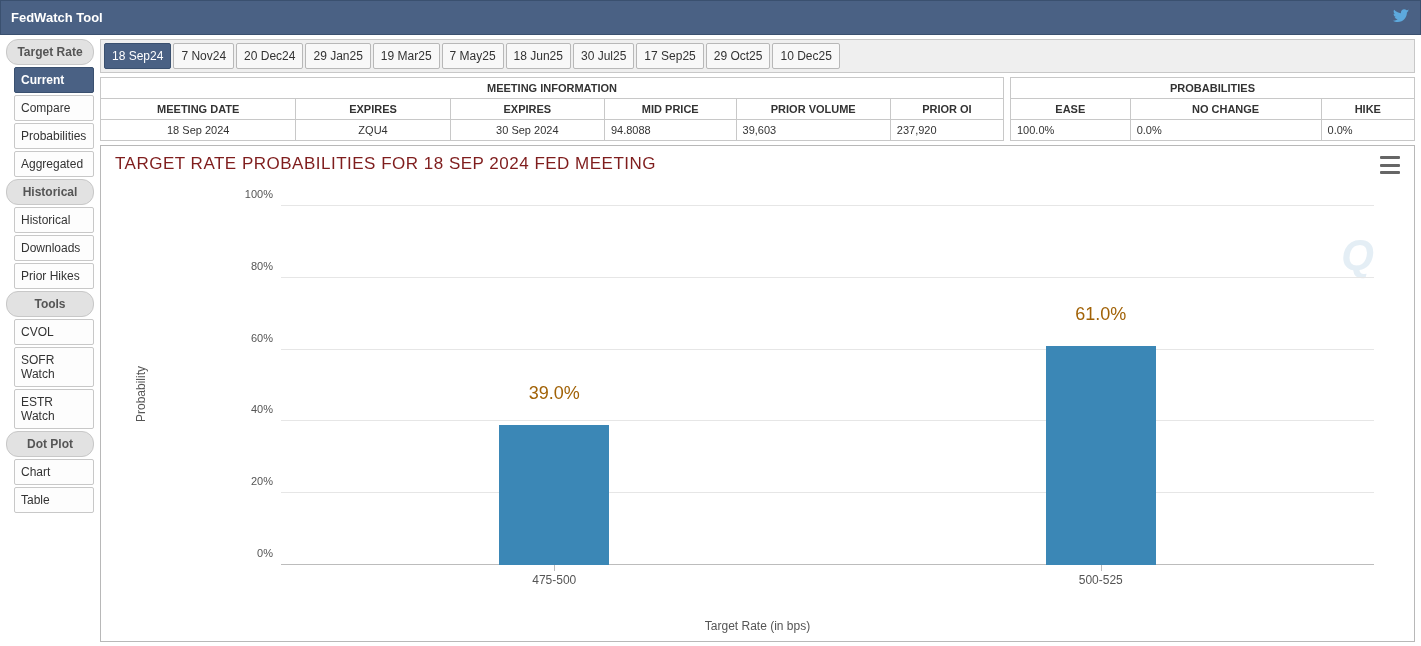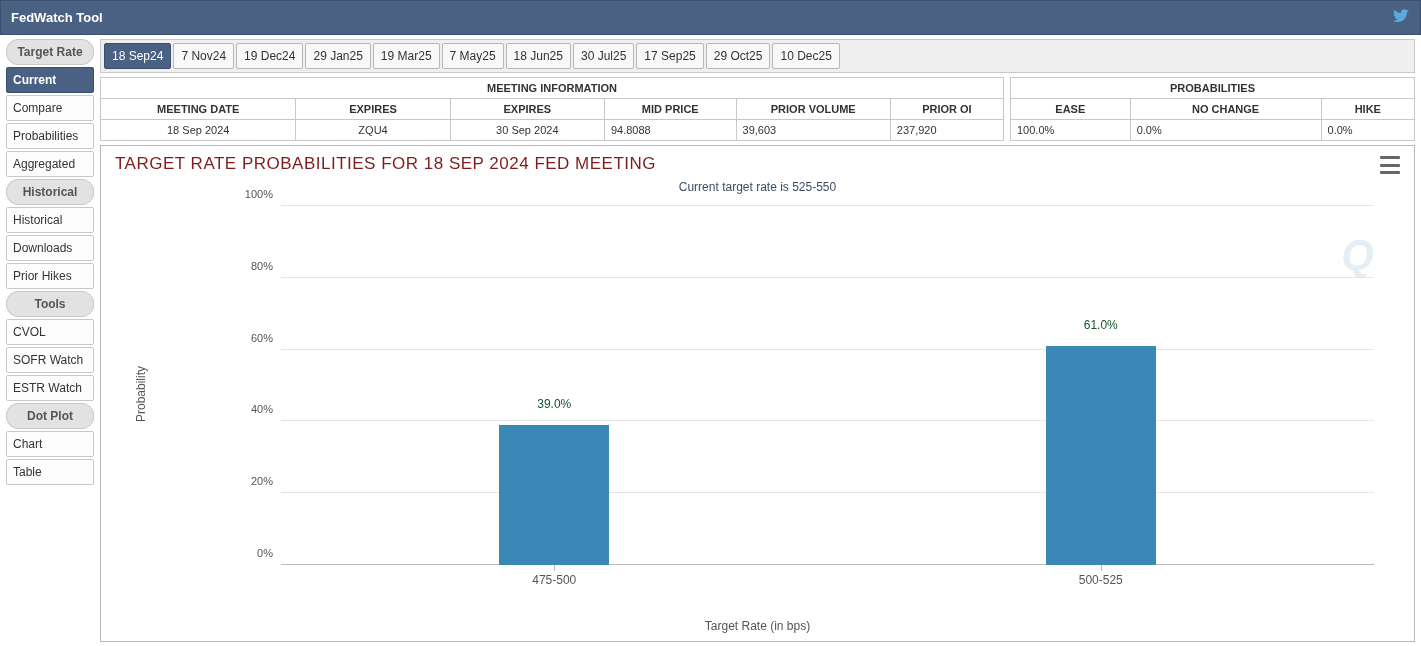--- a/index.html
+++ b/index.html
@@ -41,20 +41,21 @@
     }
     .side-item {
       background: #fdfdfd;
       border: 1px solid #c8c8c8;
       padding: 5px 6px;
       font-size: 12px;
       margin-top: 2px;
       color: #333;
       cursor: pointer;
       border-radius: 2px;
+      margin-left: 8px;
     }
     .side-item.active {
       background: #4a6184;
       color: #fff;
       font-weight: bold;
       border: 1px solid #3a506f;
     }
     .main {
       flex: 1;
       padding: 4px 6px 4px 0;
@@ -180,22 +181,22 @@
     .tick-mark { position:absolute; width:1px; height:6px; background:#bcbcbc; top:0;}
     .bar {
       position: absolute;
       bottom: 0;
       background: #3b87b6;
       width: 110px;
     }
     .bar-label {
       position: absolute;
       transform: translate(-50%, -100%);
-      font-size: 12px;
-      color: #14532d;
+      font-size: 18px;
+      color: #a16207;
       white-space: nowrap;
       margin-top: -3px;
     }
     .x-cat {
       position: absolute;
       top: 100%;
       margin-top: 8px;
       font-size: 12px;
       color: #555;
       transform: translateX(-50%);
@@ -248,21 +249,21 @@
         <div class="side-header">Dot Plot</div>
         <div class="side-item">Chart</div>
         <div class="side-item">Table</div>
       </div>
     </div>
 
   <div class="main">
     <div class="tabs" id="tabs">
         <div class="tab active">18 Sep24</div>
         <div class="tab">7 Nov24</div>
-        <div class="tab">19 Dec24</div>
+        <div class="tab">20 Dec24</div>
         <div class="tab">29 Jan25</div>
         <div class="tab">19 Mar25</div>
         <div class="tab">7 May25</div>
         <div class="tab">18 Jun25</div>
         <div class="tab">30 Jul25</div>
         <div class="tab">17 Sep25</div>
         <div class="tab">29 Oct25</div>
         <div class="tab">10 Dec25</div>
       </div>
 
@@ -309,21 +310,20 @@
         </table>
     </div>
 
     <div class="chart-panel">
       <div class="chart-title">TARGET RATE PROBABILITIES FOR 18 SEP 2024 FED MEETING</div>
       <div class="hamburger">
           <span></span>
           <span></span>
           <span></span>
         </div>
-      <div class="chart-subtitle">Current target rate is 525-550</div>
       <div class="watermark">Q</div>
       <div class="y-axis-label">Probability</div>
       <div class="x-axis-label">Target Rate (in bps)</div>
       <div class="plot-area">
         <div class="plot" id="plot">
           <div class="axis-line axis-x"></div>
         <div class="y-tick" style="bottom: 0%;">0%</div>
             <div class="grid-line" style="bottom: 20%;"></div>
             <div class="y-tick" style="bottom: 20%;">20%</div>
             <div class="grid-line" style="bottom: 40%;"></div>

